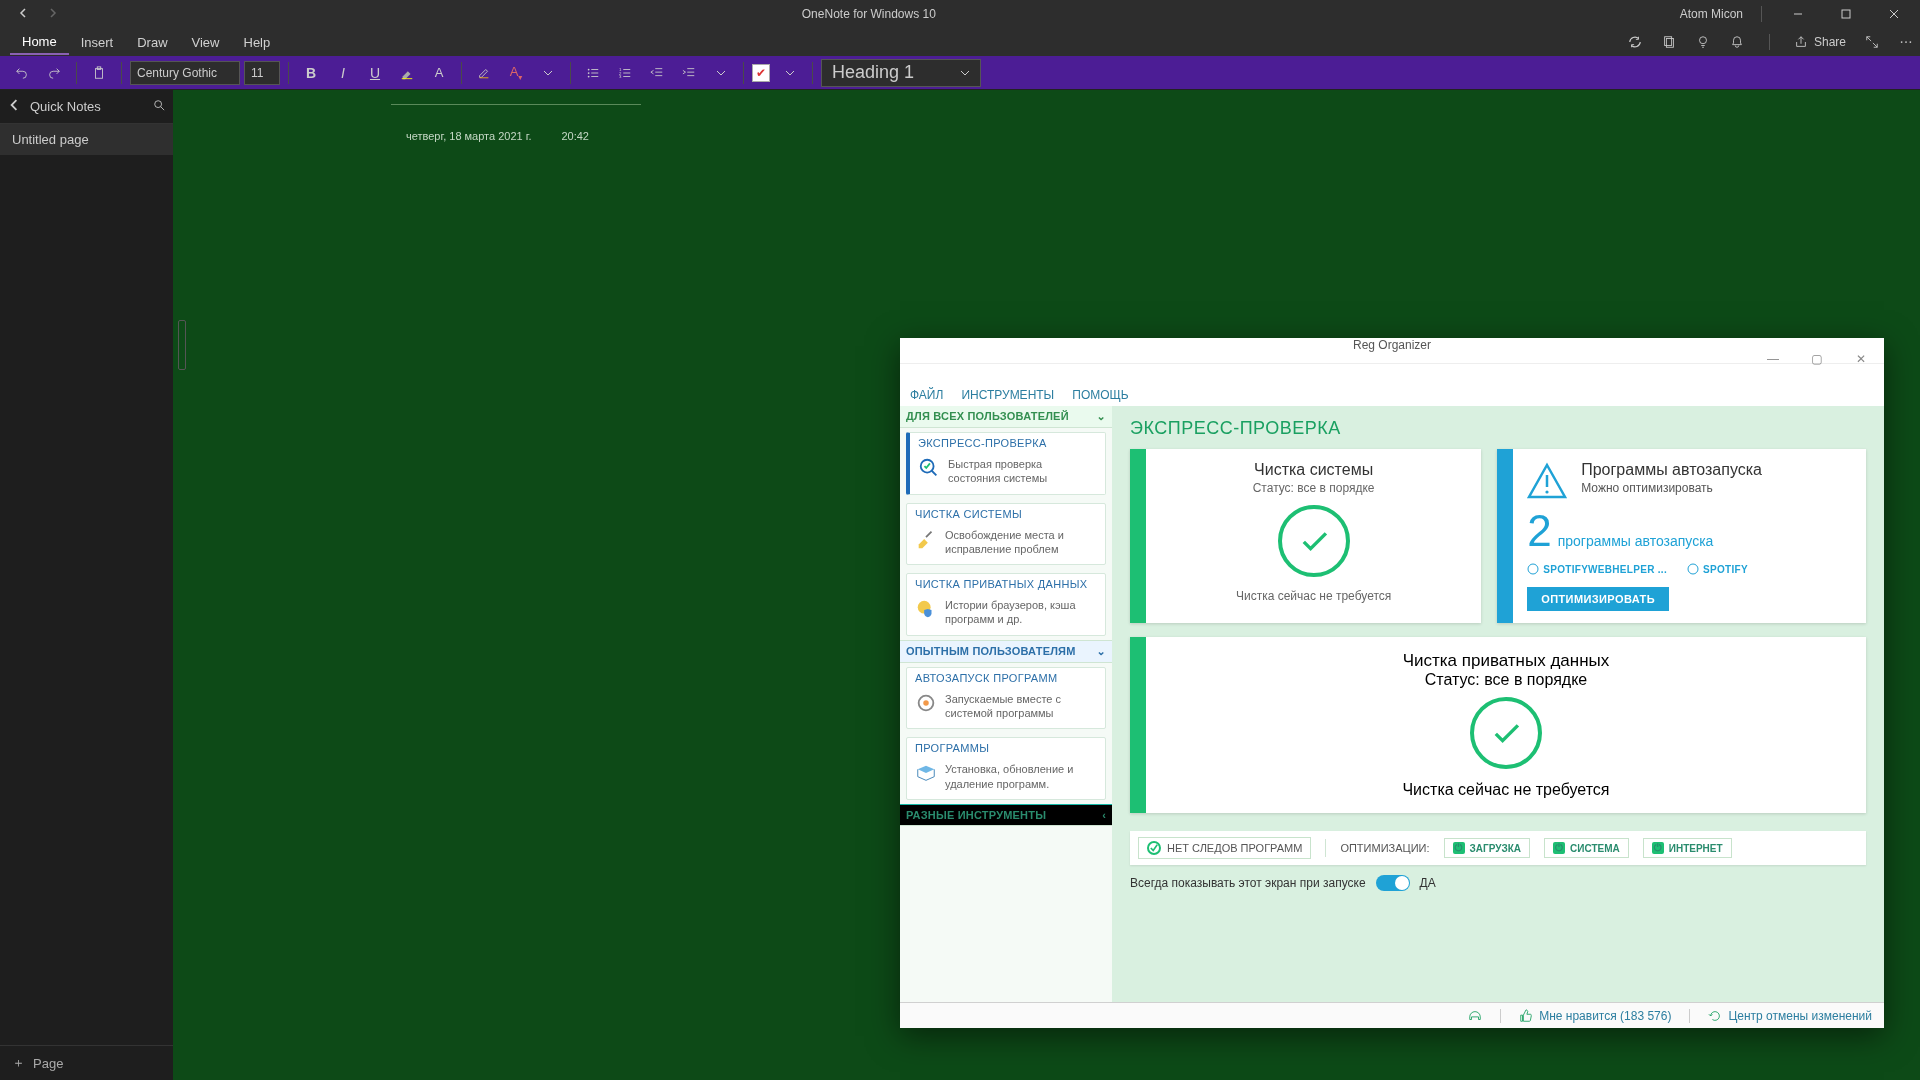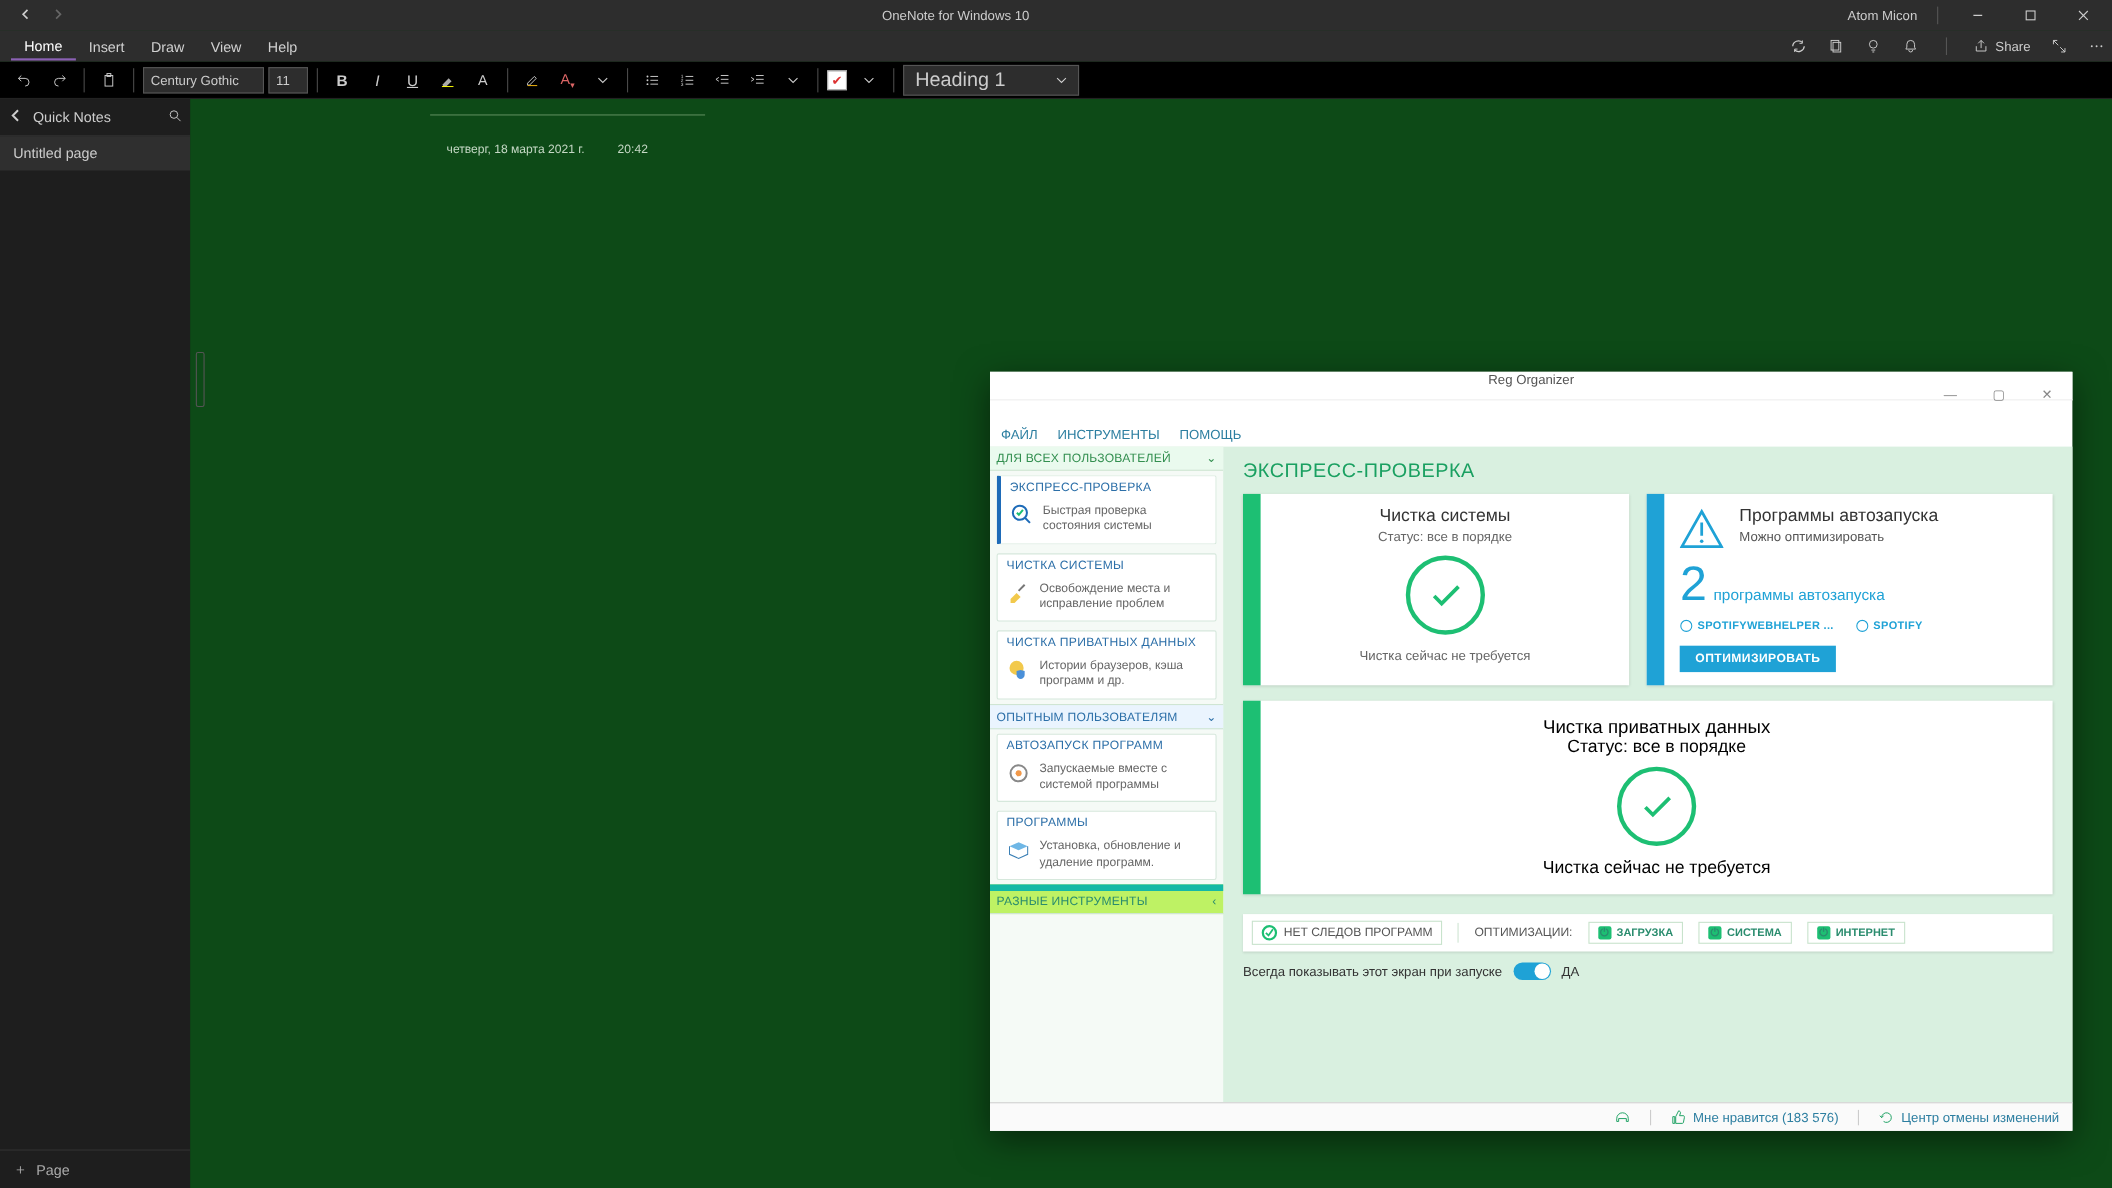--- a/index.html
+++ b/index.html
@@ -16,21 +16,21 @@
 
 
 .menubar { height: 28px; background: #2d2d2d; display: flex; align-items: center; padding-left: 10px; color: #d0d0d0; font-size: 13px; position: relative; }
 .menubar .tab { padding: 4px 12px; cursor: pointer; }
 .menubar .tab.active { color: #fff; border-bottom: 2px solid #8b61b4; }
 .menubar-right { position: absolute; right: 6px; top: 0; height: 100%; display: flex; align-items: center; gap: 18px; color: #ccc; font-size: 12px; }
 .menubar-right .icon { width: 16px; height: 16px; display:flex; align-items:center; justify-content:center; }
 .share { display: flex; align-items: center; gap: 6px; }
 
 
-.ribbon { height: 34px; background: #000000; display: flex; align-items: center; gap: 4px; padding: 0 8px; border-bottom: 1px solid #222; }
+.ribbon { height: 34px; background: #4c1d95; display: flex; align-items: center; gap: 4px; padding: 0 8px; border-bottom: 1px solid #222; }
 .ribbon-btn { width: 28px; height: 28px; display: flex; align-items: center; justify-content: center; color: #ccc; }
 .ribbon-sep { width: 1px; height: 22px; background: #4a4a4a; margin: 0 4px; }
 .font-name { width: 110px; height: 24px; background: #2d2d2d; border: 1px solid #555; color: #ccc; font-size: 12px; padding: 0 6px; display: flex; align-items: center; }
 .font-size { width: 36px; height: 24px; background: #2d2d2d; border: 1px solid #555; color: #ccc; font-size: 12px; padding: 0 6px; display: flex; align-items: center; }
 .heading-sel { width: 160px; height: 28px; background: #2d2d2d; border: 1px solid #555; display: flex; align-items: center; padding: 0 10px; justify-content: space-between; color: #ccc; font-size: 18px; }
 .tag-row { display:flex; align-items:center; gap:6px; }
 .tag-box { width: 18px; height: 18px; border: 1px solid #aaa; display:flex; align-items:center; justify-content:center; font-size:12px; color:#d33; background:#fff;}
 
 
 .app-body { display: flex; height: calc(100% - 28px - 28px - 34px); }
@@ -60,25 +60,25 @@
 .ro-titlebar .ro-wins { margin-left: auto; display: flex; gap: 14px; color: #888; }
 .ro-titlebar .ro-wins div { width: 30px; text-align:center; }
 
 .ro-menubar { height: 22px; display: flex; align-items: center; gap: 18px; padding: 0 10px; font-size: 12px; color: #2c7ea0; margin-top: 20px; }
 
 .ro-main { flex: 1; display: flex; background: #d9f0e0; }
 
 
 .ro-left { width: 212px; display: flex; flex-direction: column; background: #f5faf6; }
 .ro-section-head {
-  background: #eafaee; color: #338f50; font-size: 11px; font-weight: 400; padding: 4px 6px;
-  letter-spacing: .2px; border-bottom: 1px solid #cfe5d3; display:flex; align-items:flex-end; justify-content:space-between;
+  background: #eafaee; color: #338f50; font-size: 11px; font-weight: 700; padding: 4px 6px;
+  letter-spacing: .2px; border-bottom: 1px solid #cfe5d3; display:flex; align-items:flex-start; justify-content:space-between;
 }
 .ro-section-head.blue { background: #eaf4fe; color: #2c6fa8; border-top:1px solid #cfe5d3;}
-.ro-section-head.teal { background: #bef264; color: #2a8c6e; border-top:6px solid #14b8a6;}
+.ro-section-head.teal { background: #000000; color: #2a8c6e; border-top:1px solid #14b8a6;}
 .ro-nav-card {
   background: #fff; margin: 4px 6px; border: 1px solid #d6e8dc; border-radius: 2px;
 }
 .ro-nav-card .nav-title {
   padding: 4px 8px; font-size: 11px; color: #2c6fa8; letter-spacing: .3px;
 }
 .ro-nav-card.active { border-left: 4px solid #1e6bb8; }
 .ro-nav-card .nav-body {
   display: flex; gap: 8px; padding: 4px 8px 8px; font-size: 11px; color: #666; line-height: 1.3;
 }

